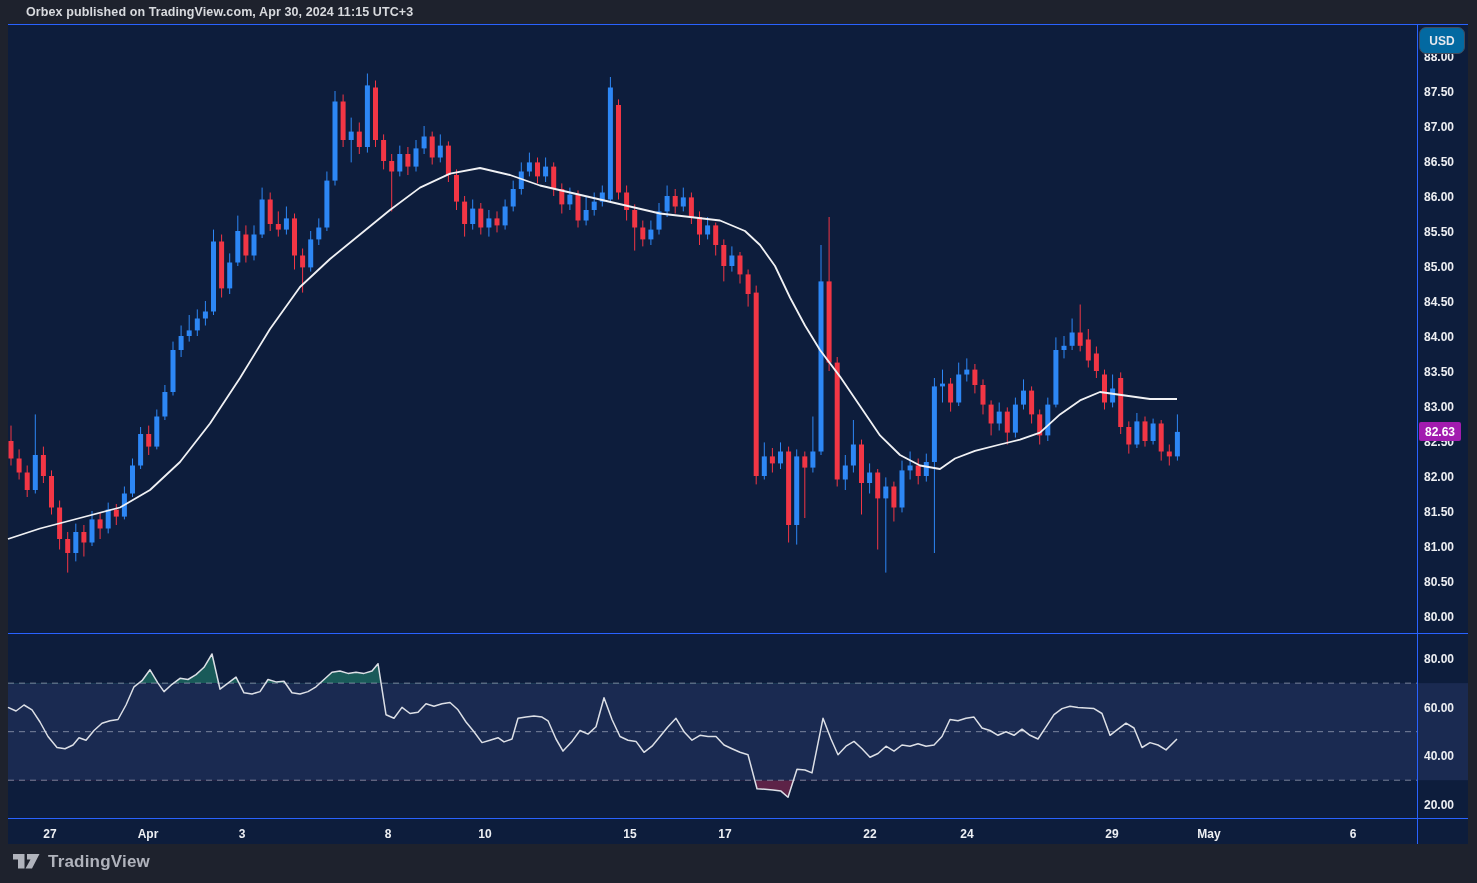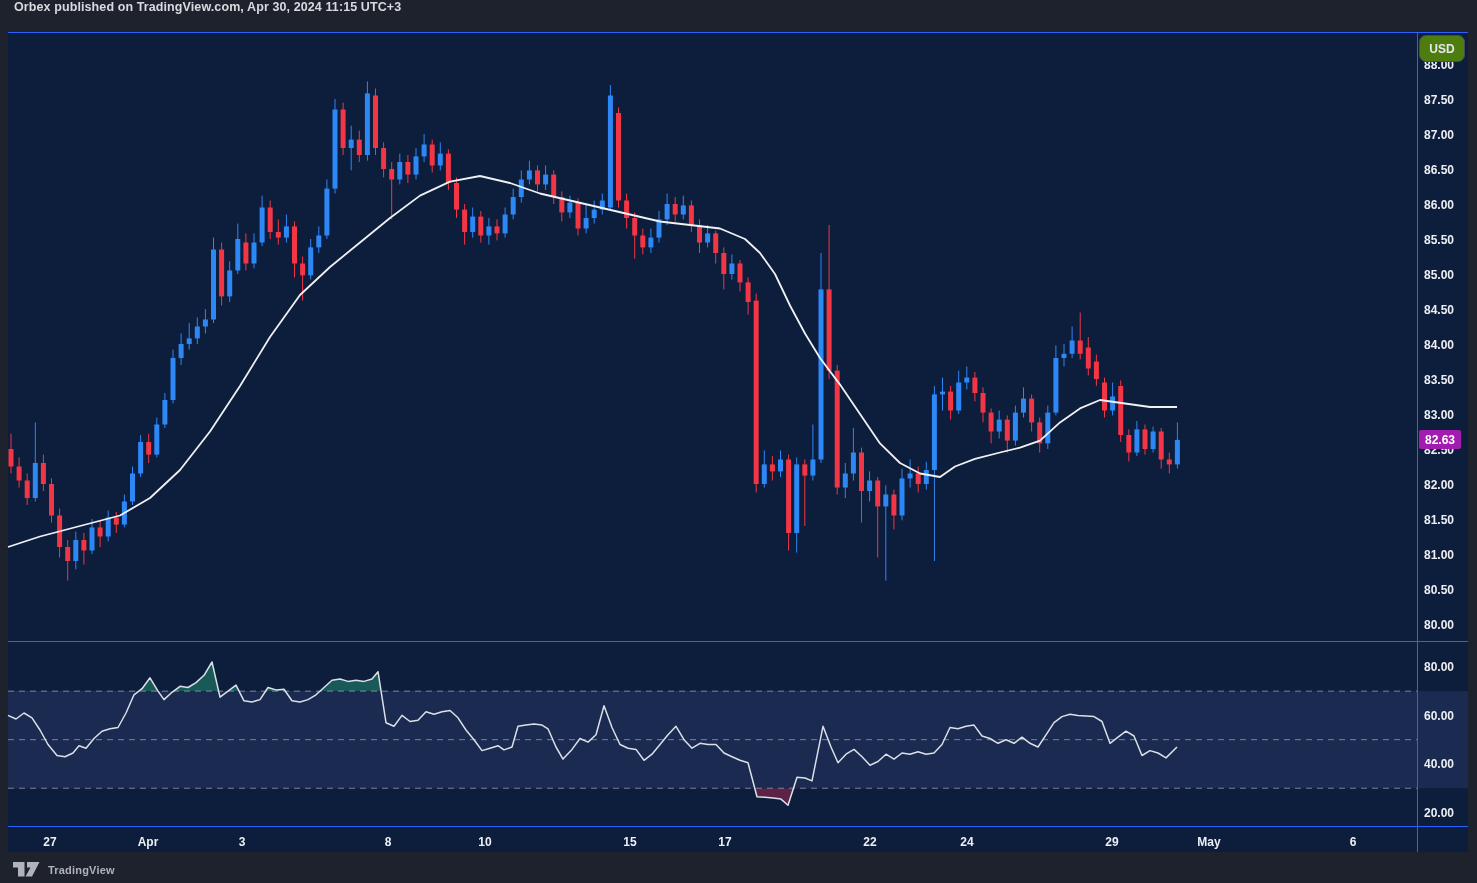--- a/index.html
+++ b/index.html
@@ -1,27 +1,27 @@
 <!DOCTYPE html>
 <html><head>
 <meta charset="utf-8">
 <style>
   html,body{margin:0;padding:0}
   body{width:1477px;height:883px;background:#1e222d;font-family:"Liberation Sans",sans-serif;overflow:hidden;position:relative}
-  .titlebar{height:32px;display:flex;padding-left:14px;box-sizing:border-box}
+  .titlebar{height:24px;display:flex;align-items:center;padding-left:26px;box-sizing:border-box}
   .titlebar span{color:#d8dade;font-size:12.5px;font-weight:bold;letter-spacing:.1px}
   .chart-area{position:relative;width:1477px;height:820px;background:#1e222d}
   .chart-area svg{position:absolute;left:0;top:0;display:block}
   svg text{font-family:"Liberation Sans",sans-serif;font-weight:bold;font-size:12px;fill:#edeff3}
-  .usd-btn{position:absolute;left:1419px;top:3px;width:44px;height:25px;background:#4d7c0f;border:1.5px solid #434a5a;border-radius:7px;
+  .usd-btn{position:absolute;left:1419px;top:3px;width:44px;height:25px;background:#0369a1;border:1.5px solid #434a5a;border-radius:7px;
     color:#e6e8ee;font-size:12px;font-weight:bold;display:flex;align-items:center;justify-content:center;cursor:pointer}
   .price-badge{position:absolute;left:1419px;top:398px;width:42px;height:19px;background:#a21caf;border-radius:2px;
     color:#fff;font-size:12px;font-weight:bold;display:flex;align-items:center;justify-content:center}
   .footer{height:35px;display:flex;align-items:center;gap:8px;padding-left:13px;box-sizing:border-box}
-  .footer .brand{color:#b0b3bc;font-size:11px;font-weight:bold;letter-spacing:.2px}
+  .footer .brand{color:#b0b3bc;font-size:17px;font-weight:bold;letter-spacing:.2px}
   .footer .logo-mark{display:flex;align-items:center}
 </style>
 </head>
 <body>
 
 <div class="titlebar">
   <span>Orbex published on TradingView.com, Apr 30, 2024 11:15 UTC+3</span>
 </div>
 
 <div class="chart-area">

